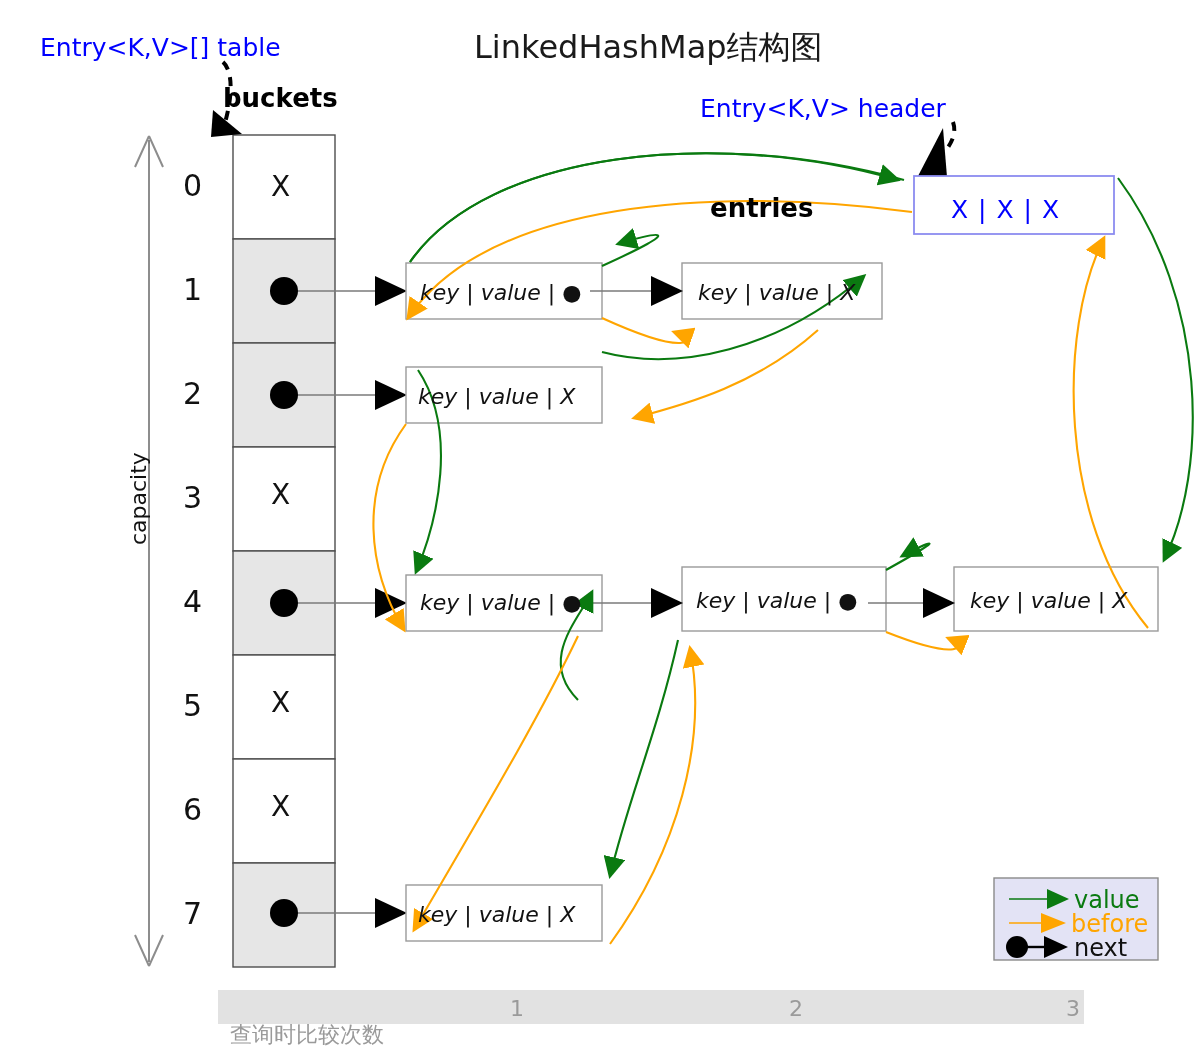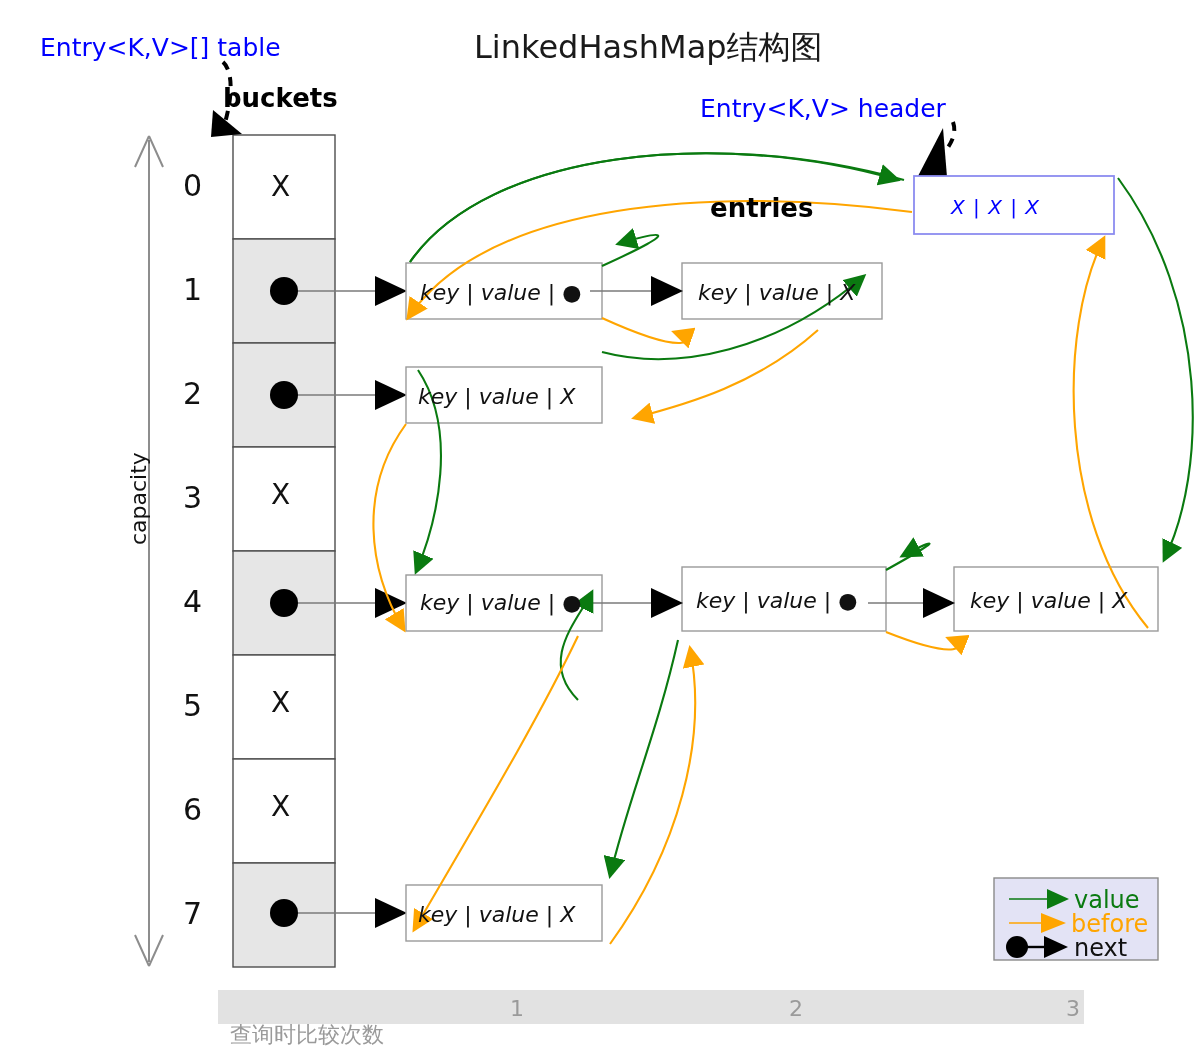--- a/index.html
+++ b/index.html
@@ -12,21 +12,21 @@
   #stage{position:absolute;left:18px;top:0;width:1200px;height:1050px;text-align:center;}
   svg.layer{position:absolute;left:0;top:0;width:1200px;height:1050px;overflow:visible;}
   .txt{position:absolute;white-space:nowrap;}
 
   .label-blue{color:#0000ff;font-size:25px;}
   .title{font-size:32px;color:#1a1a1a;}
   .bold-lbl{font-weight:bold;font-size:26px;color:#000;}
   .idx{font-size:30px;color:#111;}
   .cellx{font-size:28px;color:#111;}
   .entry-txt{font-style:italic;font-size:22px;color:#111;}
-  .hdr-txt{font-style:italic;font-size:20px;color:#0000ff;}
+  .hdr-txt{font-size:25px;color:#0000ff;}
   .cap-lbl{font-size:22px;color:#111;transform:rotate(-90deg);transform-origin:left top;}
   .legend-txt{font-size:24px;}
   .foot-txt{font-size:22px;color:#9a9a9a;}
 </style>
 </head>
 <body>
 
 <div id="stage">
 
   <svg class="layer" viewBox="0 0 1200 1050">

